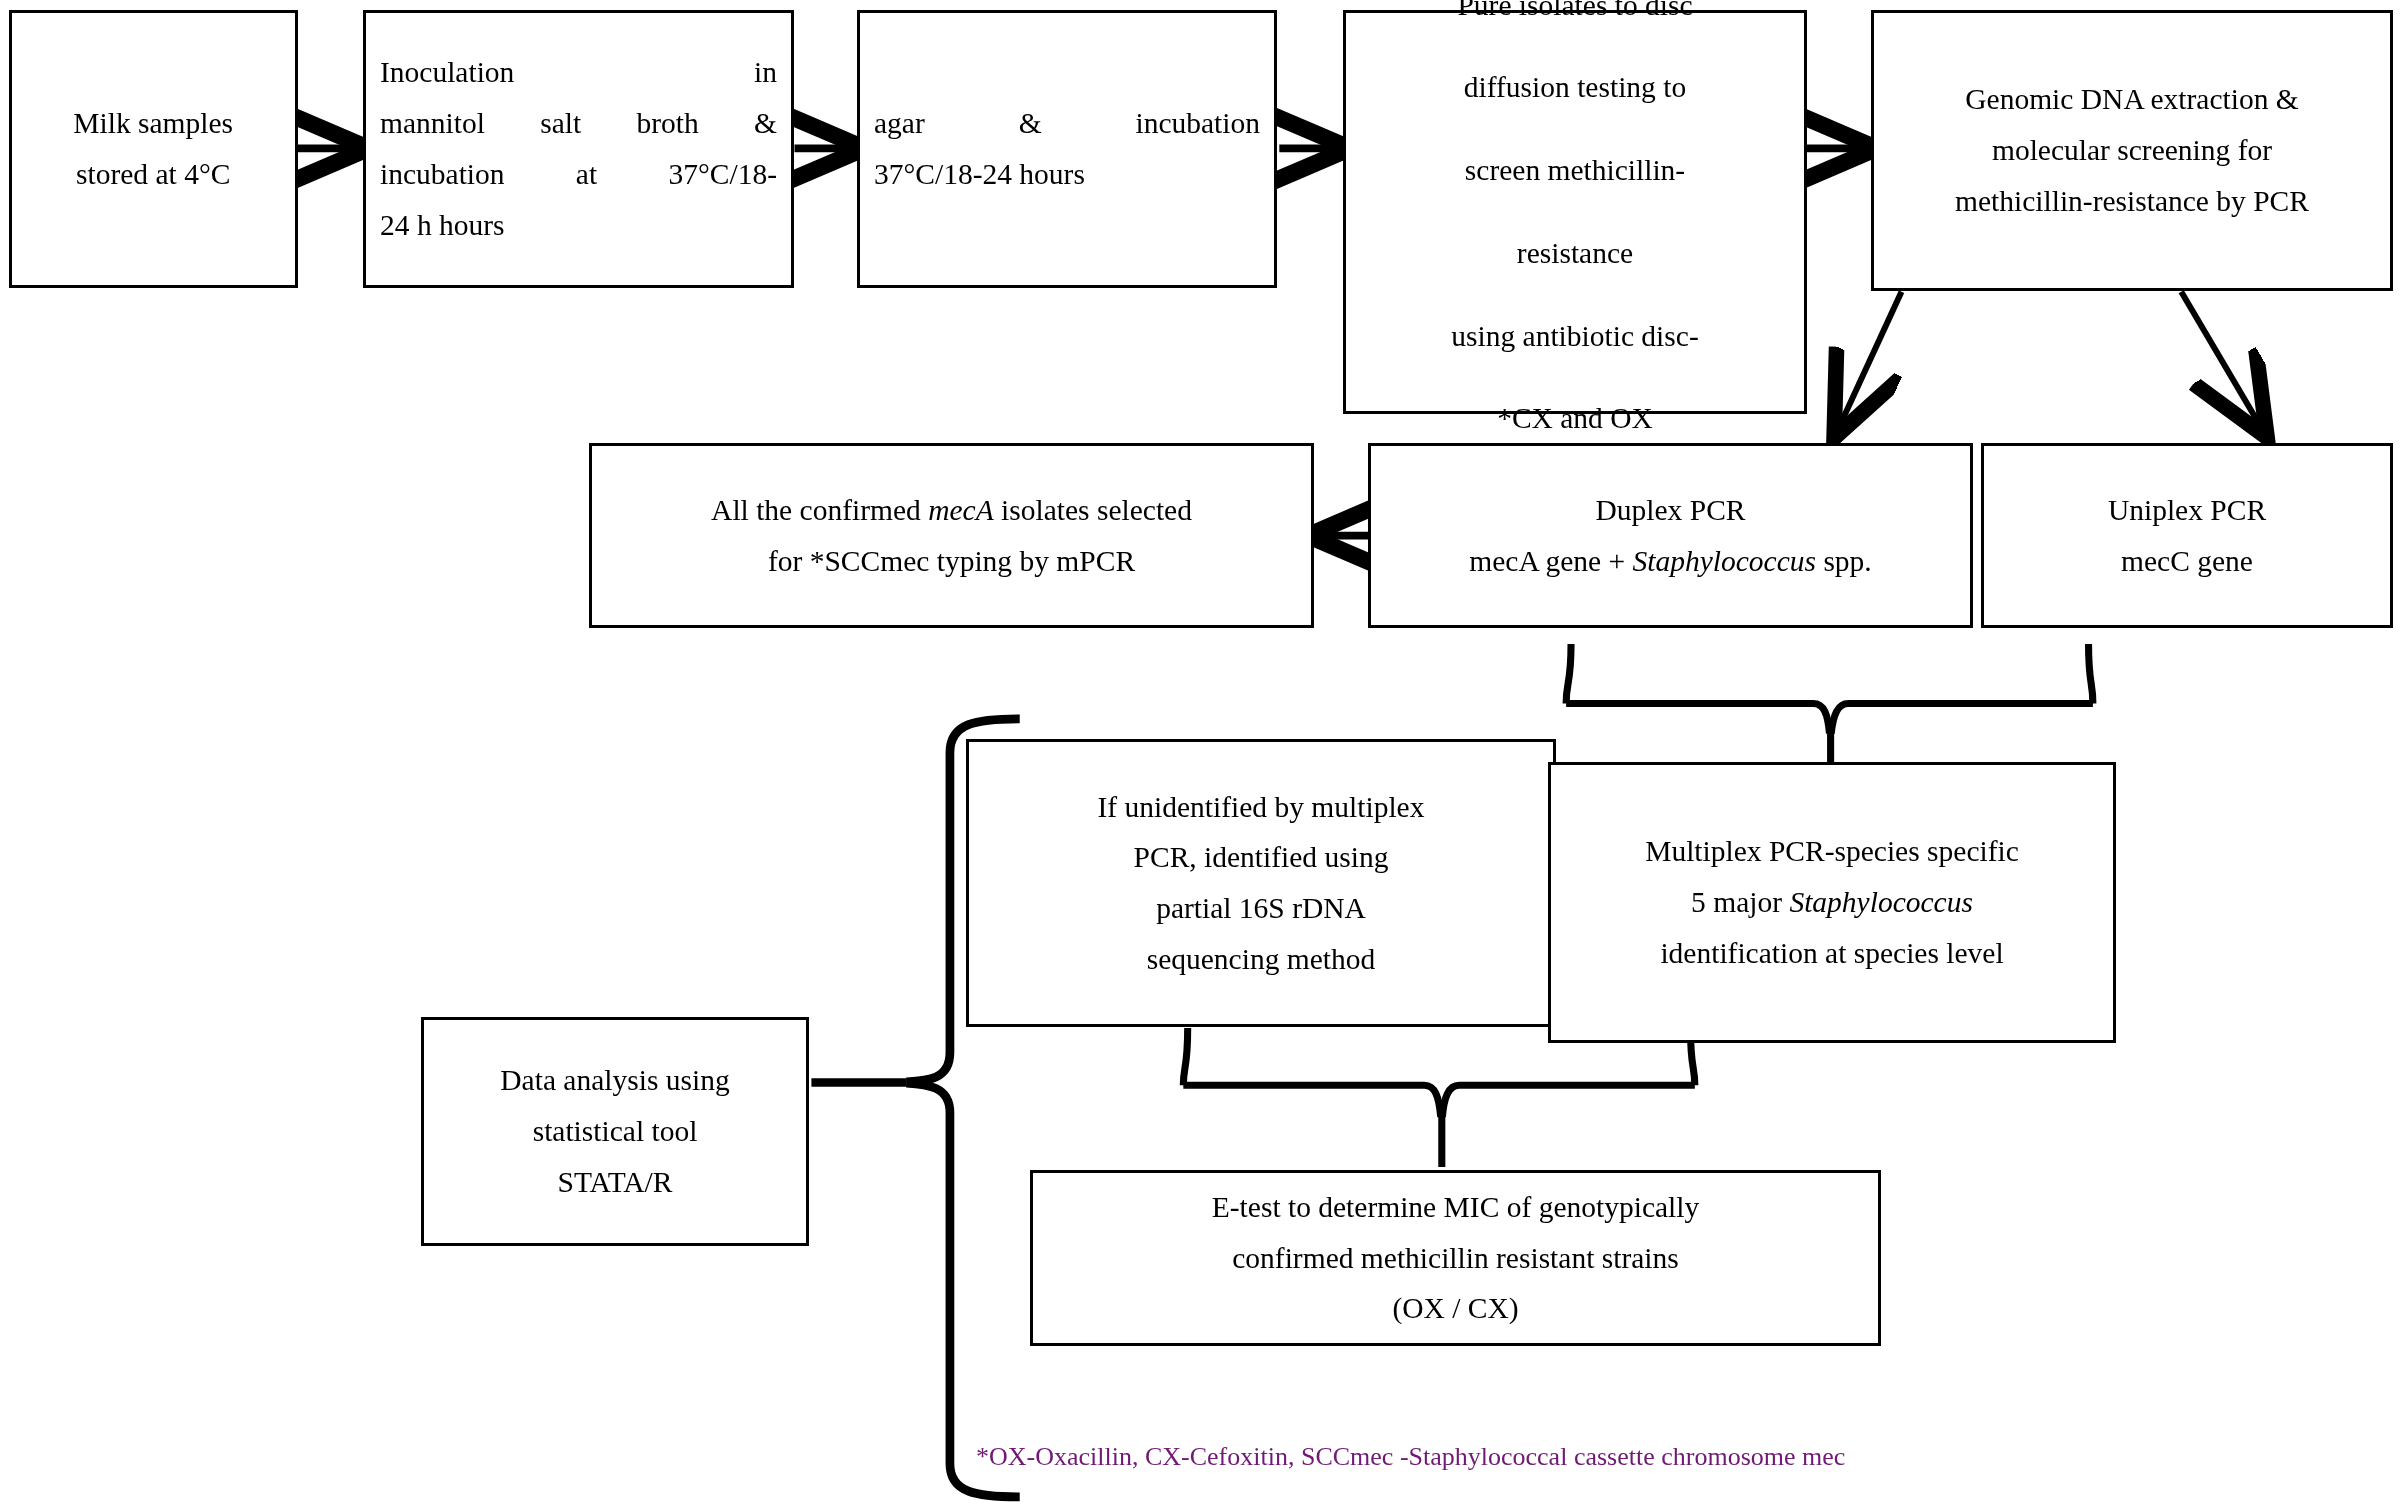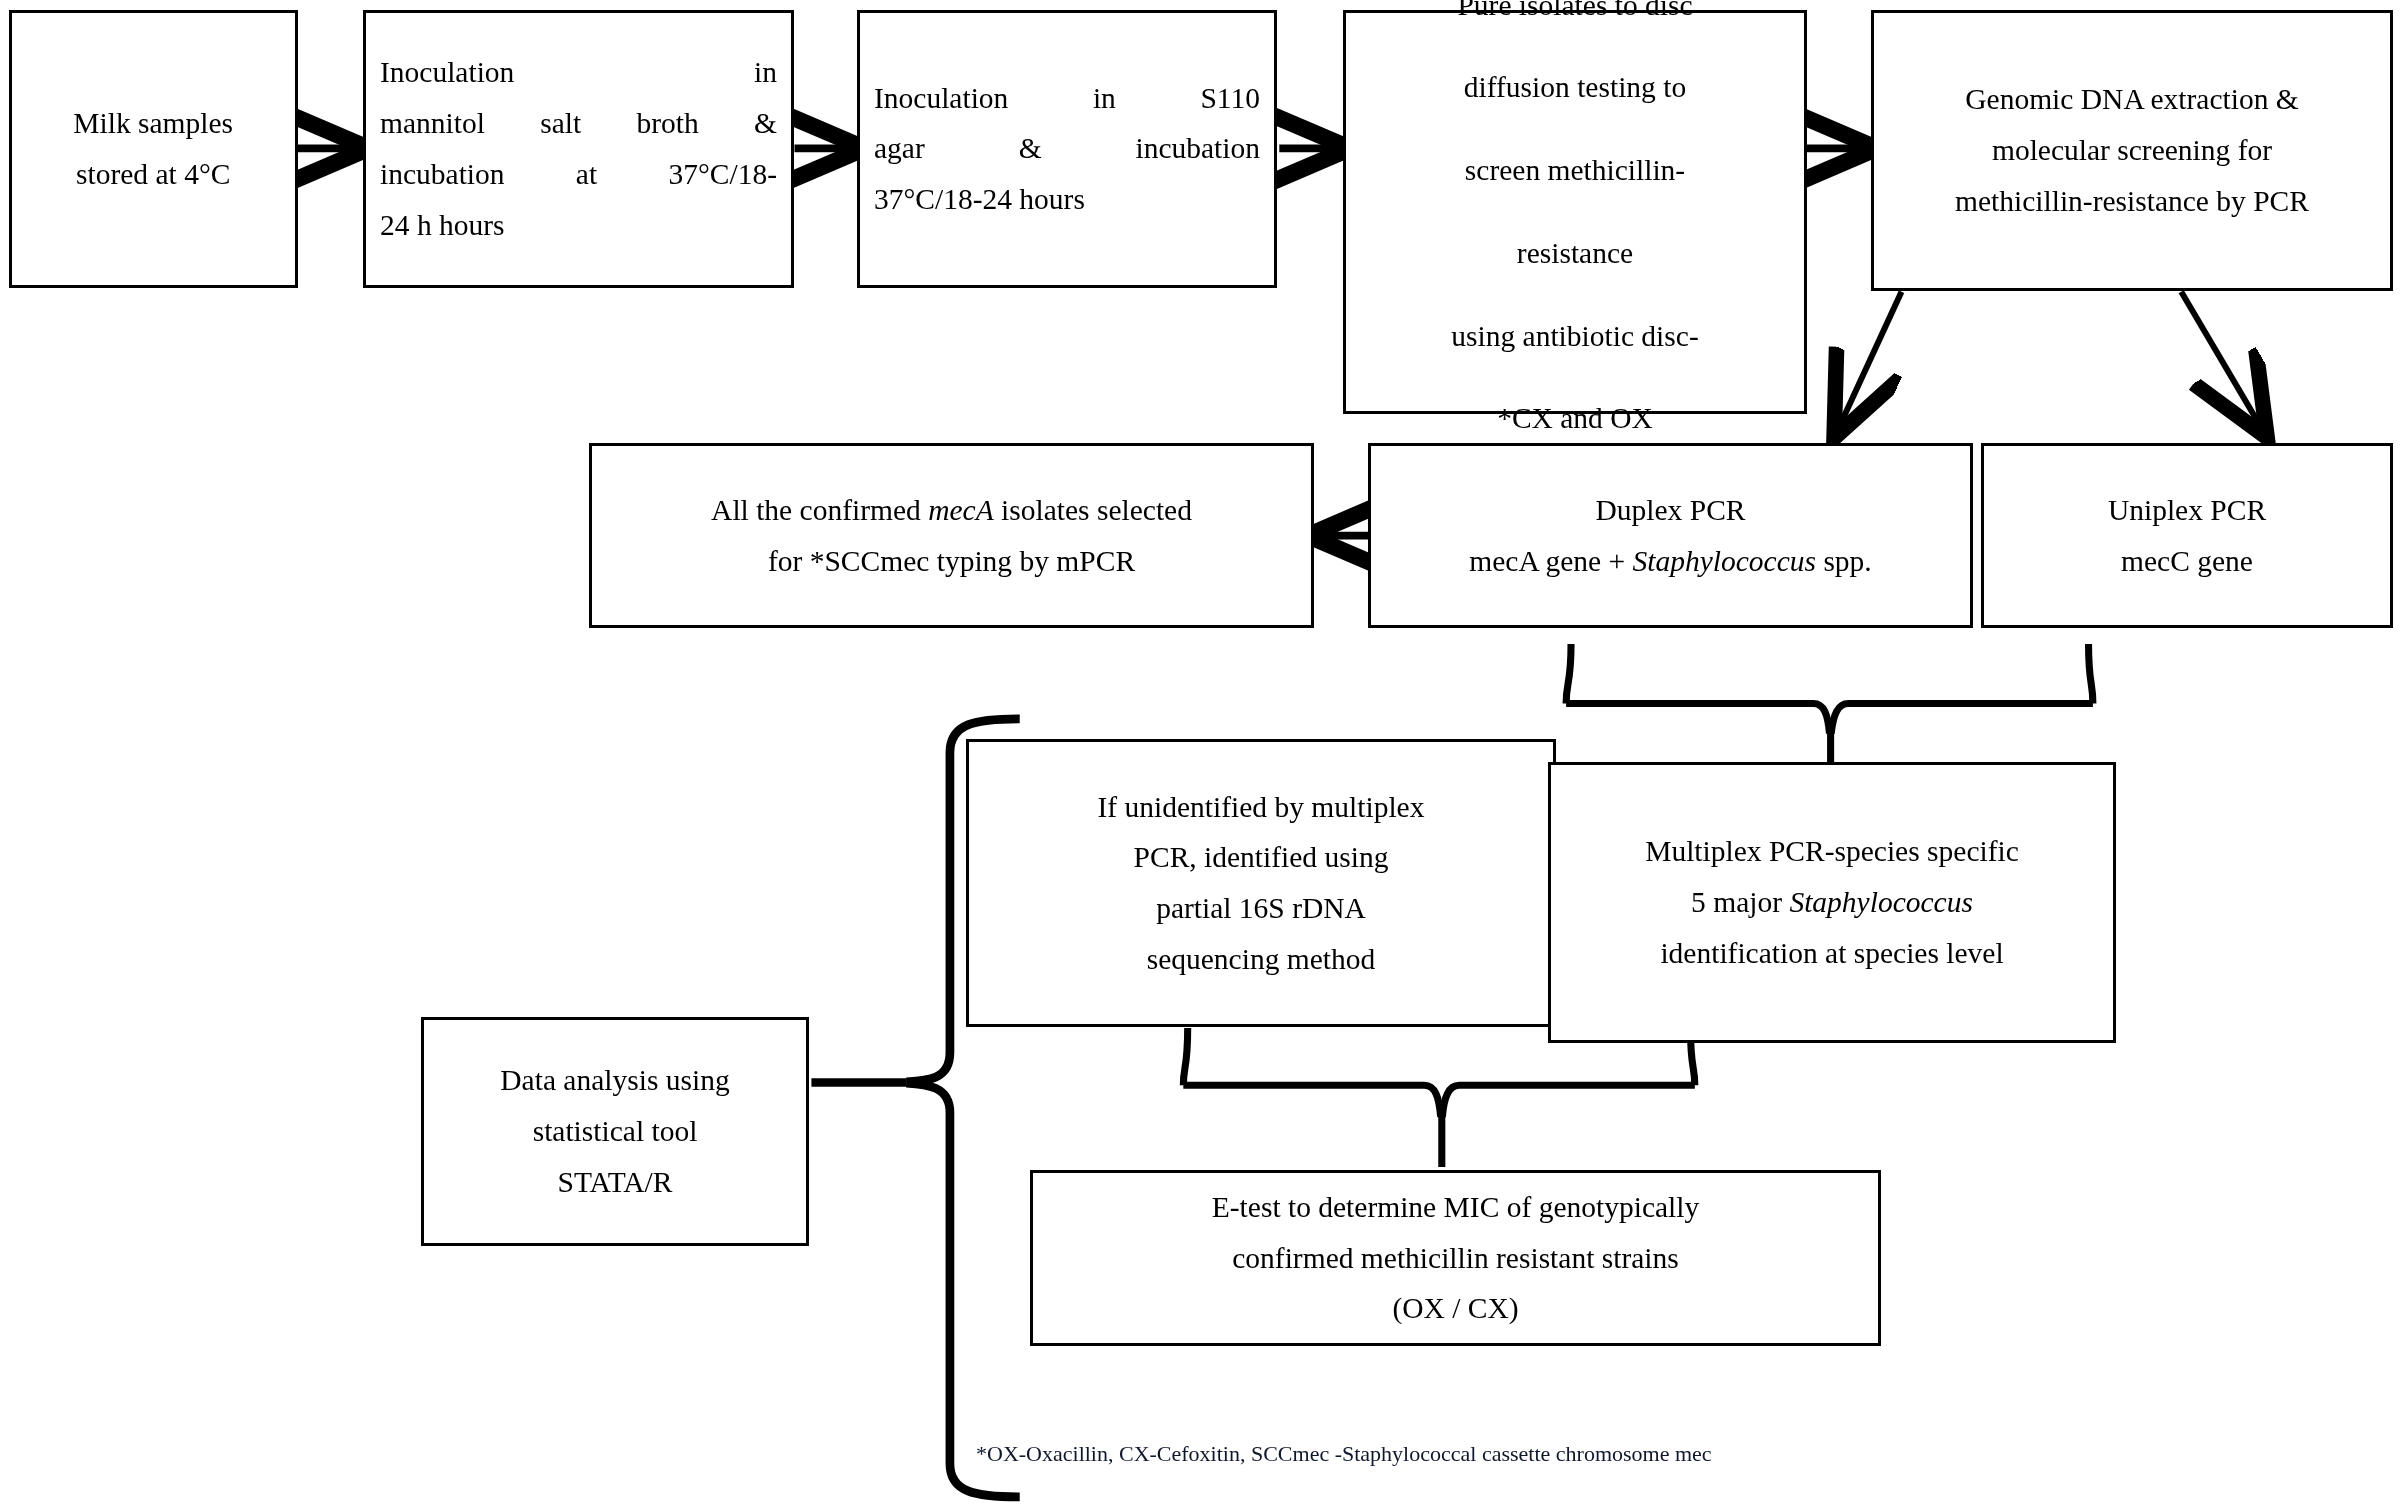--- a/index.html
+++ b/index.html
@@ -25,23 +25,23 @@
   .ctr .ln{text-align:center;padding:0 9.8px;}
   .just .ln{text-align:justify;text-align-last:justify;padding:0 14px;}
   .just .ln.last{text-align:left;text-align-last:left;}
 
   em.it{font-style:italic;}
 
   svg.lay{position:absolute;left:0;top:0;width:2401px;height:1509px;overflow:visible;pointer-events:none;}
 
   .note{
     position:absolute;
-    font-size:22px;
+    font-size:26px;
     line-height:1.3;
-    color:#0f172a;
+    color:#701a75;
     white-space:nowrap;
   }
 </style>
 </head>
 <body>
 
 <div id="stage">
 
   <svg class="lay" viewBox="0 0 4403 2767">
     <defs>
@@ -111,21 +111,20 @@
   </div>
 
   <div class="box just" style="left:363px;top:9.8px;width:431px;height:278px;">
     <span class="ln">Inoculation            in</span>
     <span class="ln">mannitol  salt  broth  &amp;</span>
     <span class="ln">incubation  at  37°C/18-</span>
     <span class="ln last">24 h hours</span>
   </div>
 
   <div class="box just" style="left:857px;top:9.8px;width:420px;height:278px;">
-    <span class="ln">Inoculation   in   S110</span>
     <span class="ln">agar    &amp;    incubation</span>
     <span class="ln last">37°C/18-24 hours</span>
   </div>
 
   <div class="box ctr" style="left:1343px;top:9.8px;width:464px;height:404px;gap:32px;">
     <span class="ln">Pure isolates to disc</span>
     <span class="ln">diffusion testing to</span>
     <span class="ln">screen methicillin-</span>
     <span class="ln">resistance</span>
     <span class="ln">using antibiotic disc-</span>

